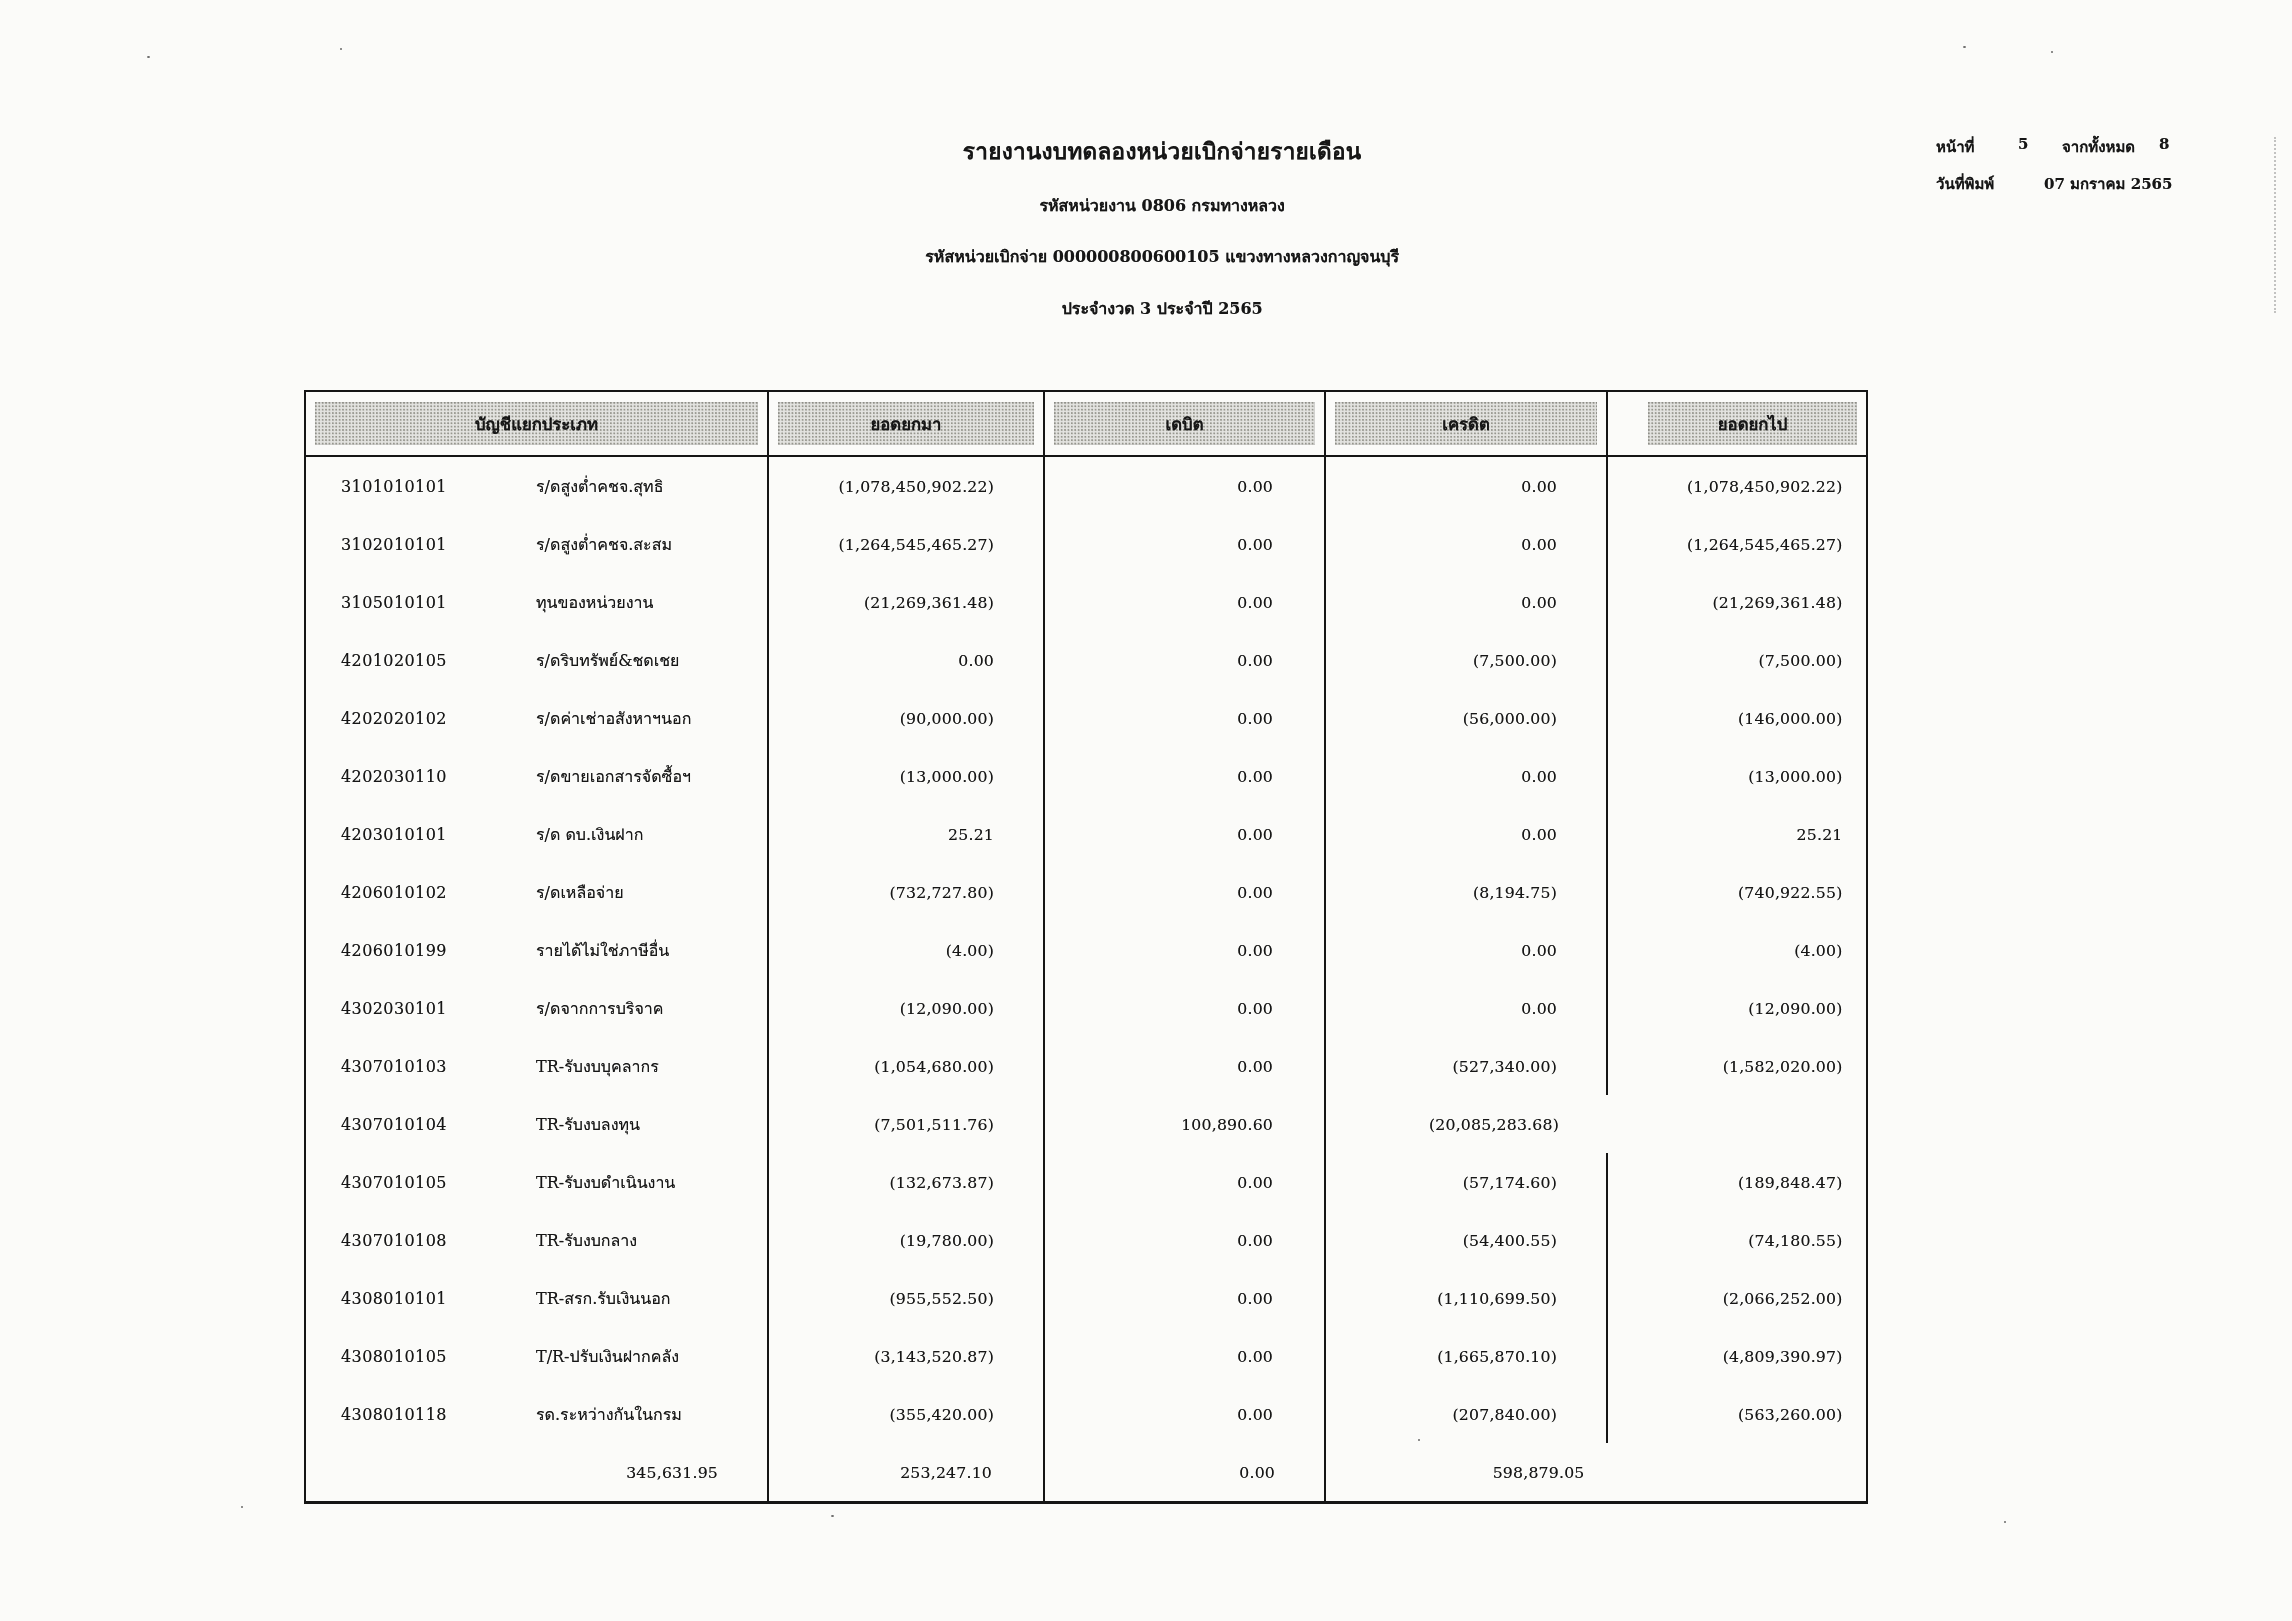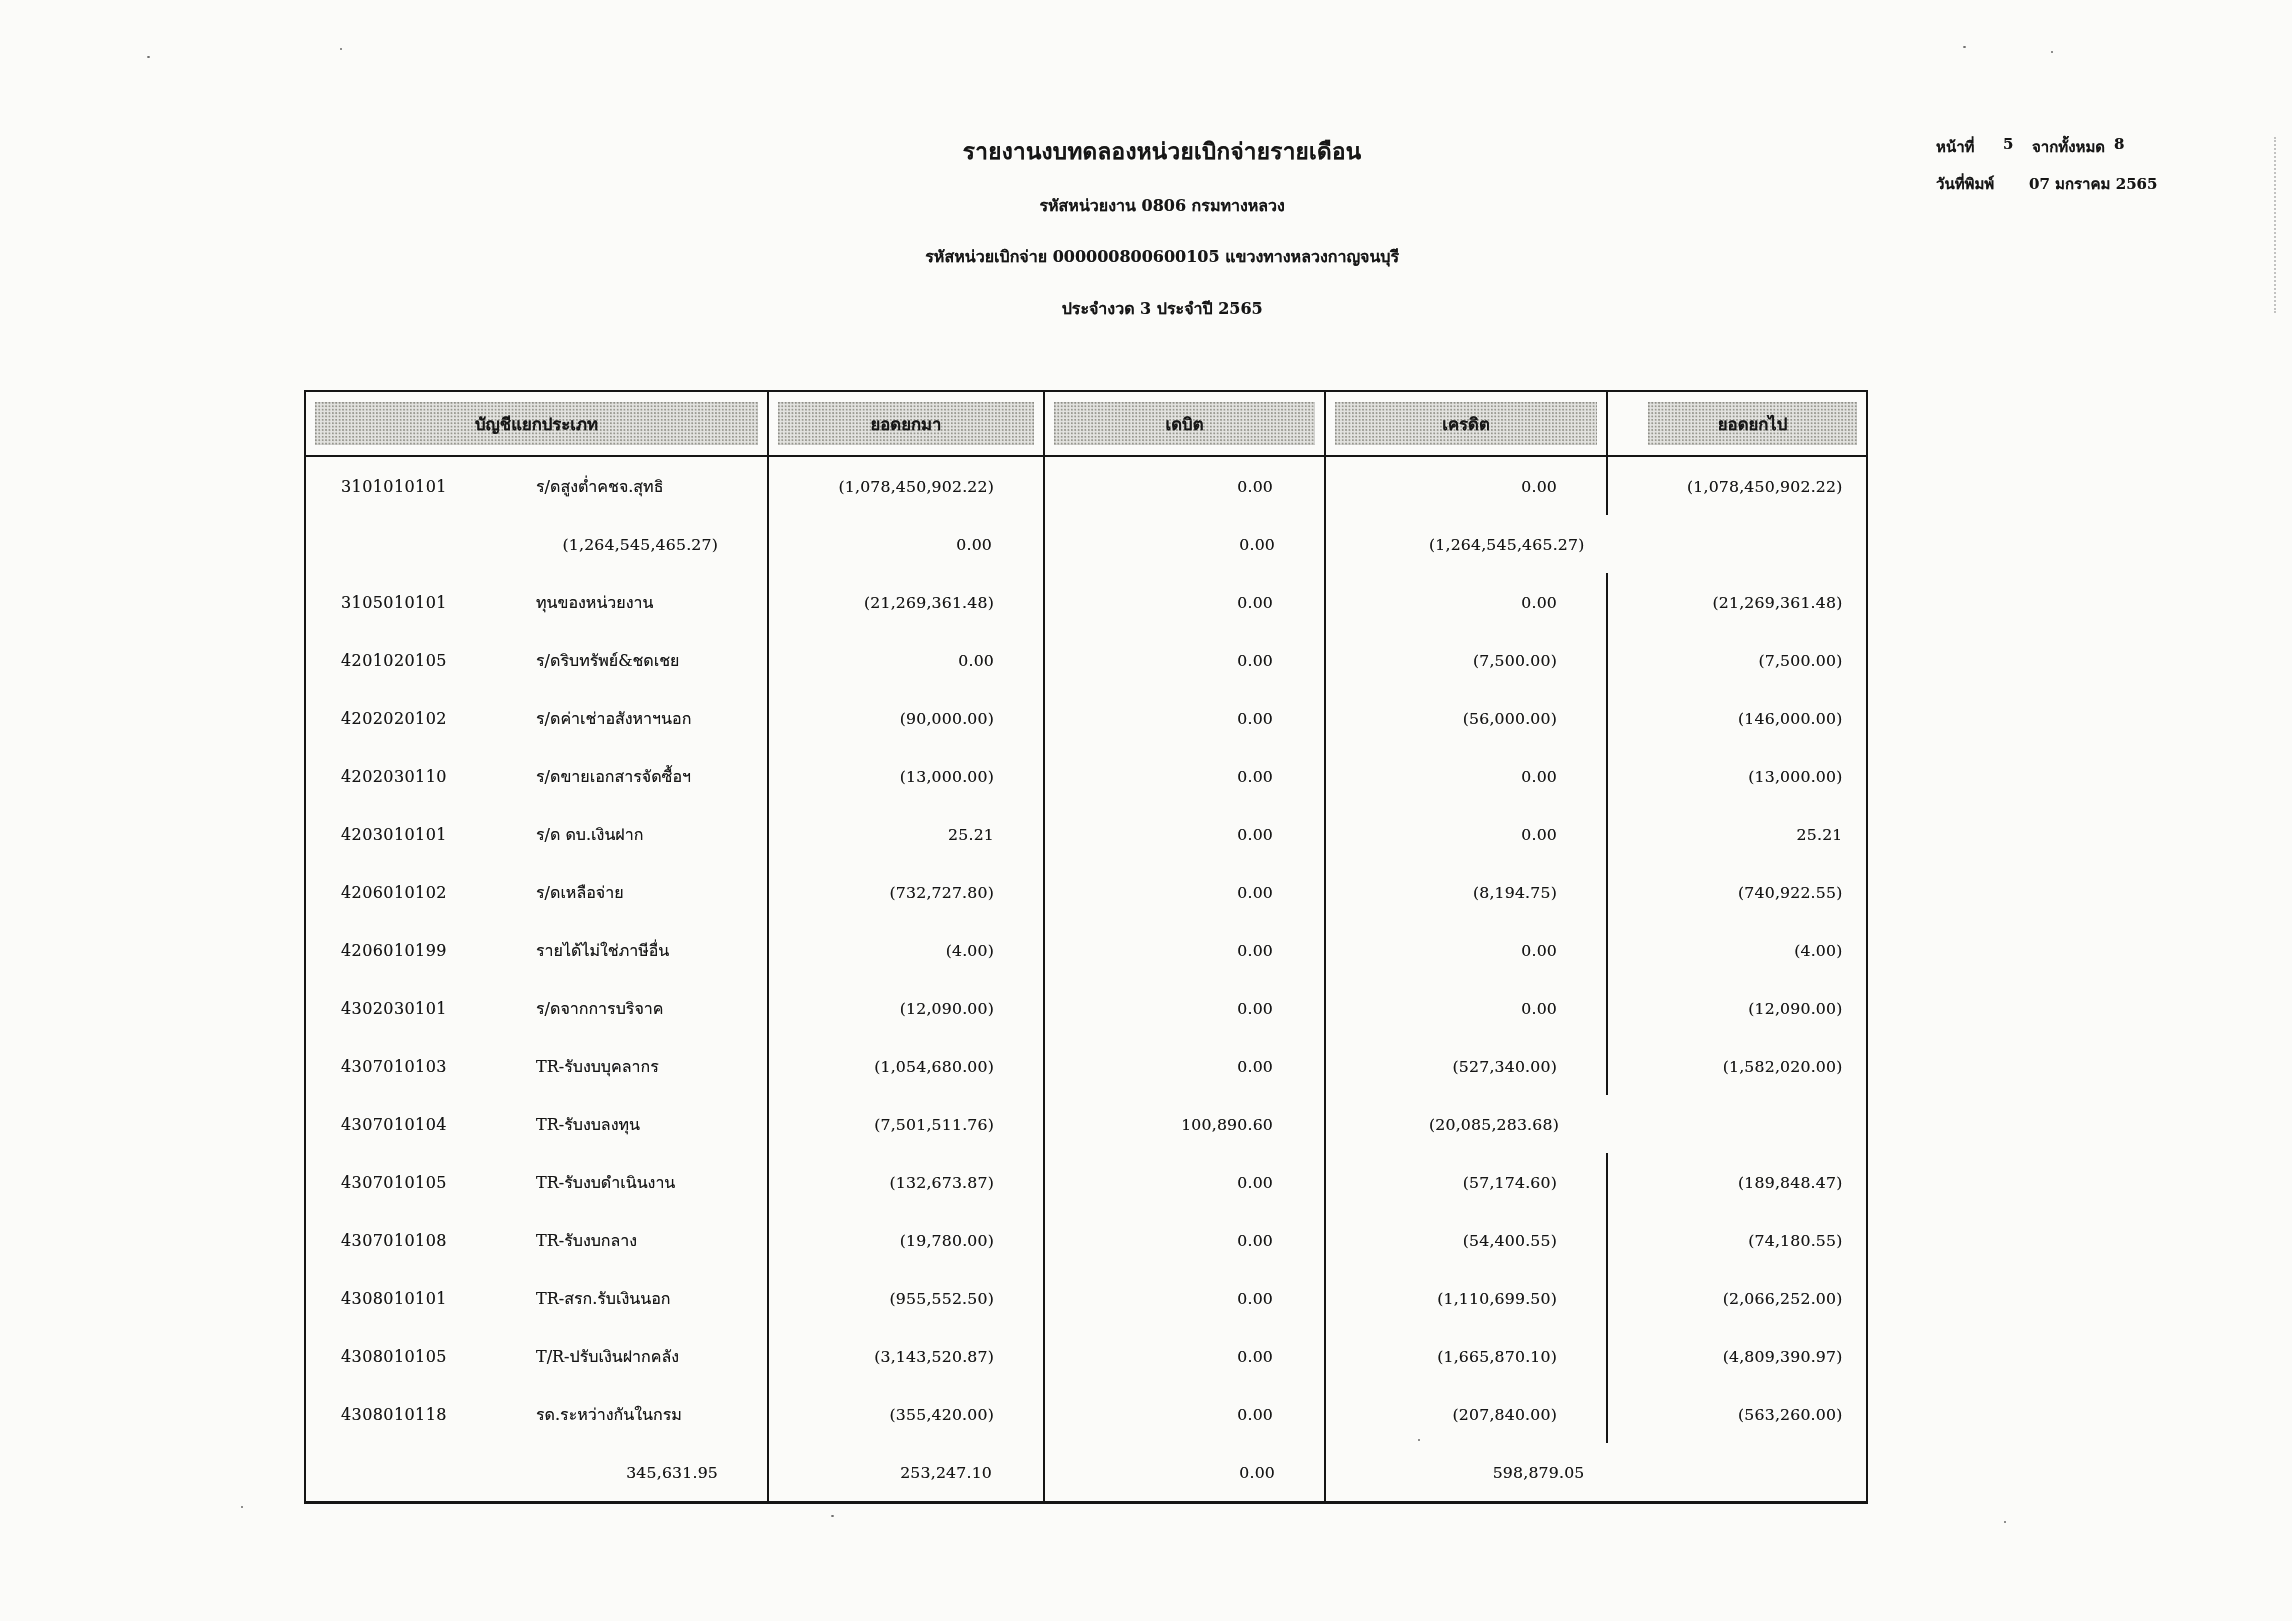--- a/index.html
+++ b/index.html
@@ -8,21 +8,21 @@
     background:#fbfbf9;color:#161616;
     font-family:"DejaVu Serif","Liberation Serif",serif;
     text-shadow:0 0 0.5px rgba(25,25,25,.55);
   }
   
   .doc-header{position:absolute;top:133px;left:15.7px;width:2293px;text-align:center;}
   .doc-title{font-size:22.5px;font-weight:bold;margin:0 0 23.5px 0;letter-spacing:0.3px;}
   .doc-sub{font-size:16px;font-weight:bold;margin:0 0 26.5px 0;}
   
   .page-info{position:absolute;left:1936px;top:135px;font-size:15px;font-weight:bold;}
-  .pi-row{display:flex;white-space:nowrap;margin-bottom:12.7px;}
+  .pi-row{display:flex;white-space:nowrap;margin-bottom:12.7px;gap:15px;}
   .pi-c1{width:67px;}
   .pi-c2{width:29px;text-align:left;}
   .pi-c3{width:82px;}
   .pi-date-label{width:93px;display:inline-block;}
   
   .tb-table{
     position:absolute;left:304px;top:342px;width:1564px;
     border:2px solid #151515;border-top-width:2.9px;border-bottom-width:3.9px;
     box-sizing:border-box;background:transparent;margin-top:48px;
   }
@@ -99,20 +99,24 @@
     <div class="cell cell-account">
       <span class="acct-code">3101010101</span>
       <span class="acct-name">ร/ดสูงต่ำคชจ.สุทธิ</span>
     </div>
     <div class="cell num pad-carry">(1,078,450,902.22)</div>
     <div class="cell num pad-debit">0.00</div>
     <div class="cell num pad-credit">0.00</div>
     <div class="cell num pad-balance">(1,078,450,902.22)</div>
   </div>
       <div class="tb-grid tb-row">
+    <div class="cell cell-account">
+      <span class="acct-code">3102010101</span>
+      <span class="acct-name">ร/ดสูงต่ำคชจ.สะสม</span>
+    </div>
     <div class="cell num pad-carry">(1,264,545,465.27)</div>
     <div class="cell num pad-debit">0.00</div>
     <div class="cell num pad-credit">0.00</div>
     <div class="cell num pad-balance">(1,264,545,465.27)</div>
   </div>
       <div class="tb-grid tb-row">
     <div class="cell cell-account">
       <span class="acct-code">3105010101</span>
       <span class="acct-name">ทุนของหน่วยงาน</span>
     </div>

